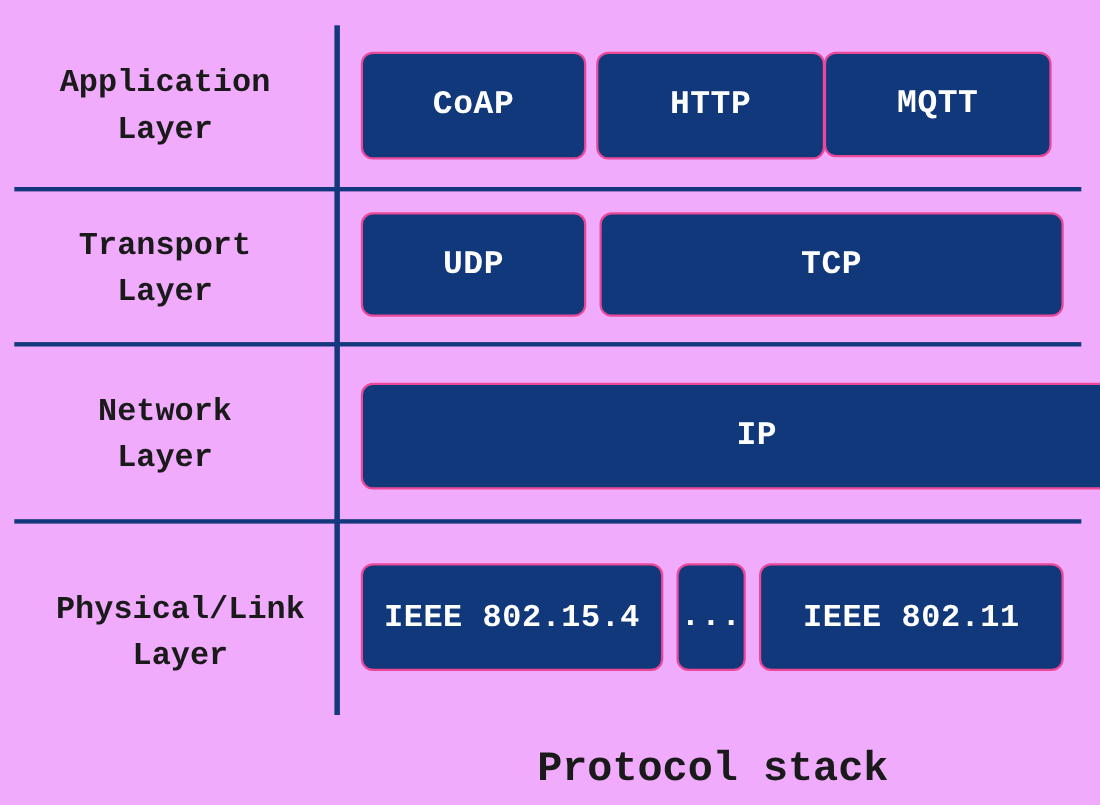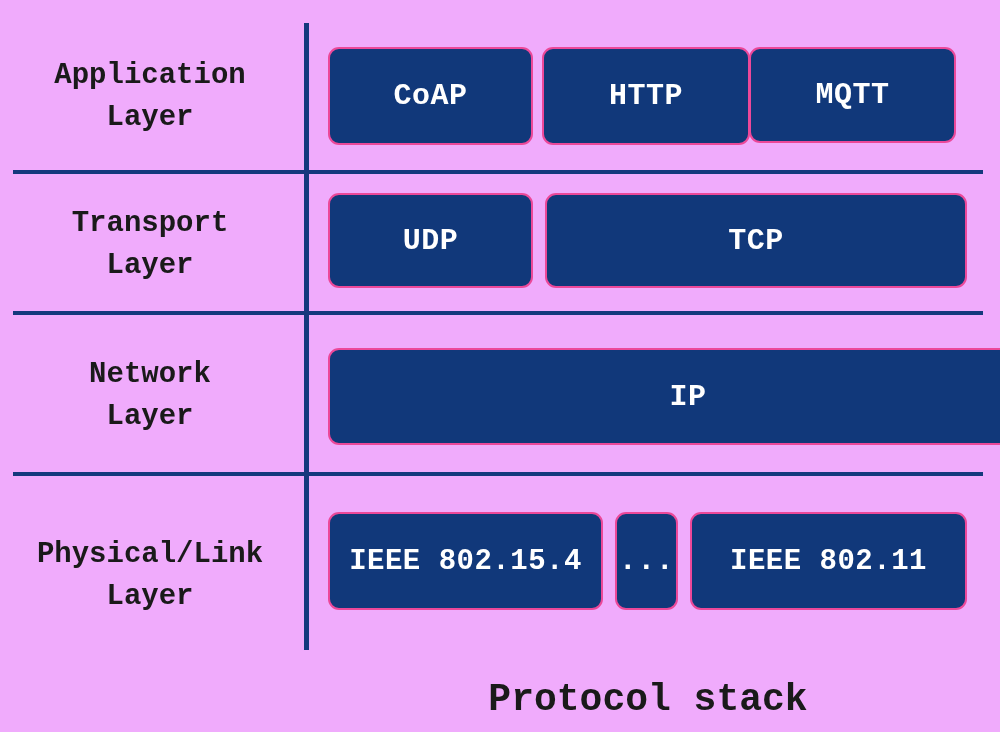--- a/index.html
+++ b/index.html
@@ -43,21 +43,21 @@
     text-align: center;
     color: #1a1a1a;
     font-size: 29px;
     font-weight: 600;
     line-height: 42px;
   }
   .layer-label span { display: block; }
   .label-application { top: 55px; }
   .label-transport   { top: 203px; }
   .label-network     { top: 354px; }
-  .label-physical    { top: 534px; }
+  .label-physical    { top: 534px; padding-left: 14px; }
 
   
   .pbox {
     position: absolute;
     box-sizing: border-box;
     background: #11387a;
     border: 2px solid #ec4899;
     border-radius: 11px;
     color: #ffffff;
     font-size: 30px;

